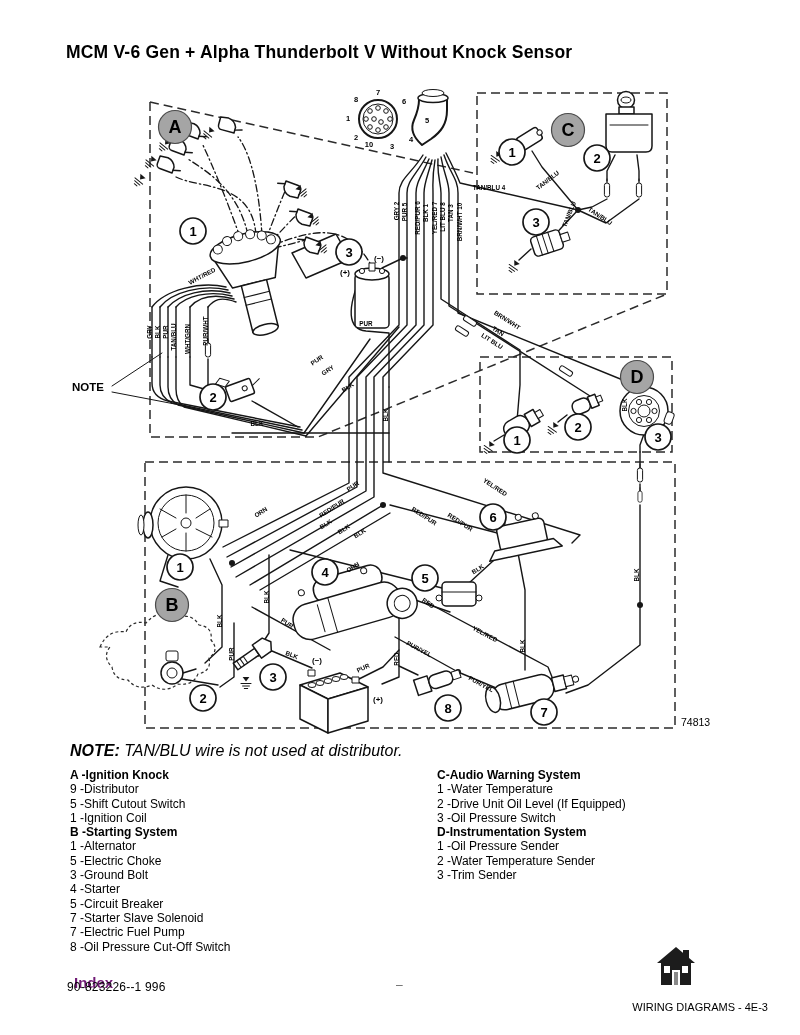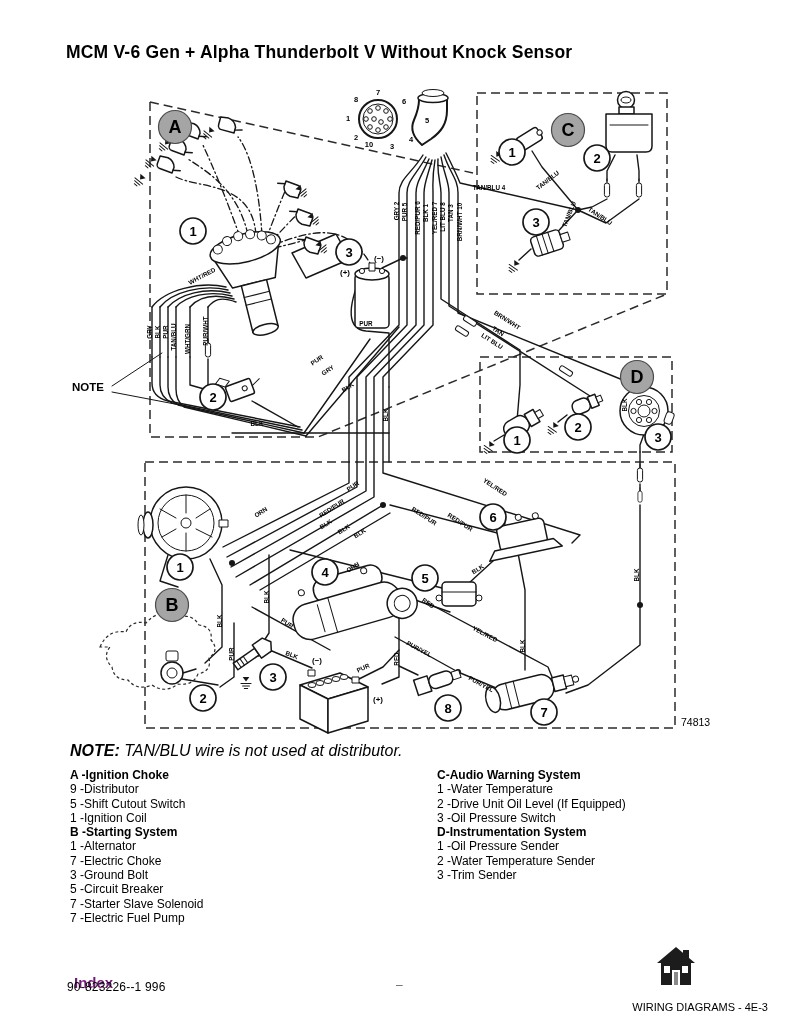--- a/index.html
+++ b/index.html
@@ -545,31 +545,33 @@
         </g>
       </g>
 
     <text class="dnum" x="681" y="641">74813</text>
   </svg>
 
   <div class="note-line"><span class="nl-b">NOTE:</span><span> TAN/BLU wire is not used at distributor.</span></div>
 
   <div class="legend">
     <div class="lcol">
-      <div class="lg-h">A -Ignition Choke</div>
+      <div class="lg-h">A -Ignition Knock</div>
       <div class="lg-i">9 -Distributor</div>
       <div class="lg-i">5 -Shift Cutout Switch</div>
       <div class="lg-i">1 -Ignition Coil</div>
       <div class="lg-h">B -Starting System</div>
       <div class="lg-i">1 -Alternator</div>
-      <div class="lg-i">7 -Electric Choke</div>
+      <div class="lg-i">5 -Electric Choke</div>
       <div class="lg-i">3 -Ground Bolt</div>
+      <div class="lg-i">4 -Starter</div>
       <div class="lg-i">5 -Circuit Breaker</div>
       <div class="lg-i">7 -Starter Slave Solenoid</div>
       <div class="lg-i">7 -Electric Fuel Pump</div>
+      <div class="lg-i">8 -Oil Pressure Cut-Off Switch</div>
     </div>
     <div class="rcol">
       <div class="lg-h">C-Audio Warning System</div>
       <div class="lg-i">1 -Water Temperature</div>
       <div class="lg-i">2 -Drive Unit Oil Level (If Equipped)</div>
       <div class="lg-i">3 -Oil Pressure Switch</div>
       <div class="lg-h">D-Instrumentation System</div>
       <div class="lg-i">1 -Oil Pressure Sender</div>
       <div class="lg-i">2 -Water Temperature Sender</div>
       <div class="lg-i">3 -Trim Sender</div>

